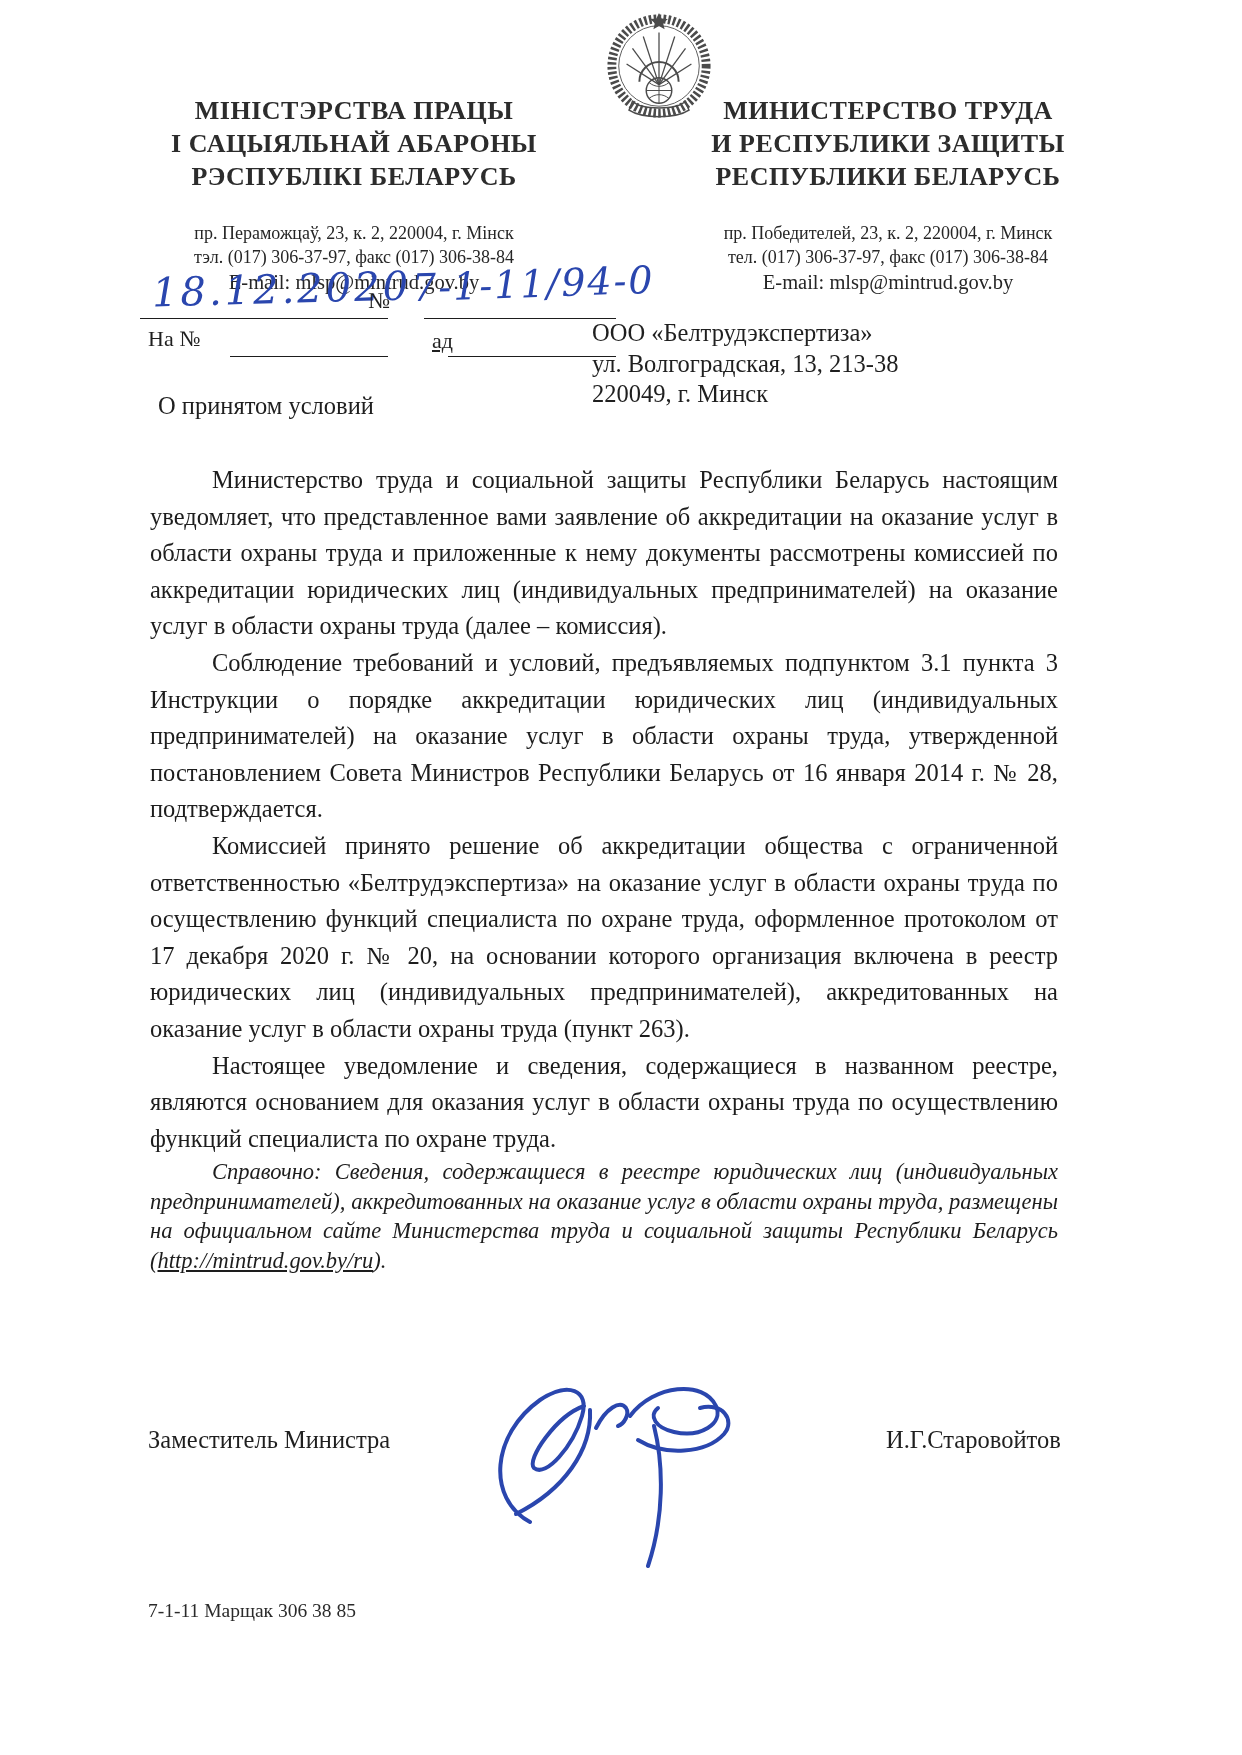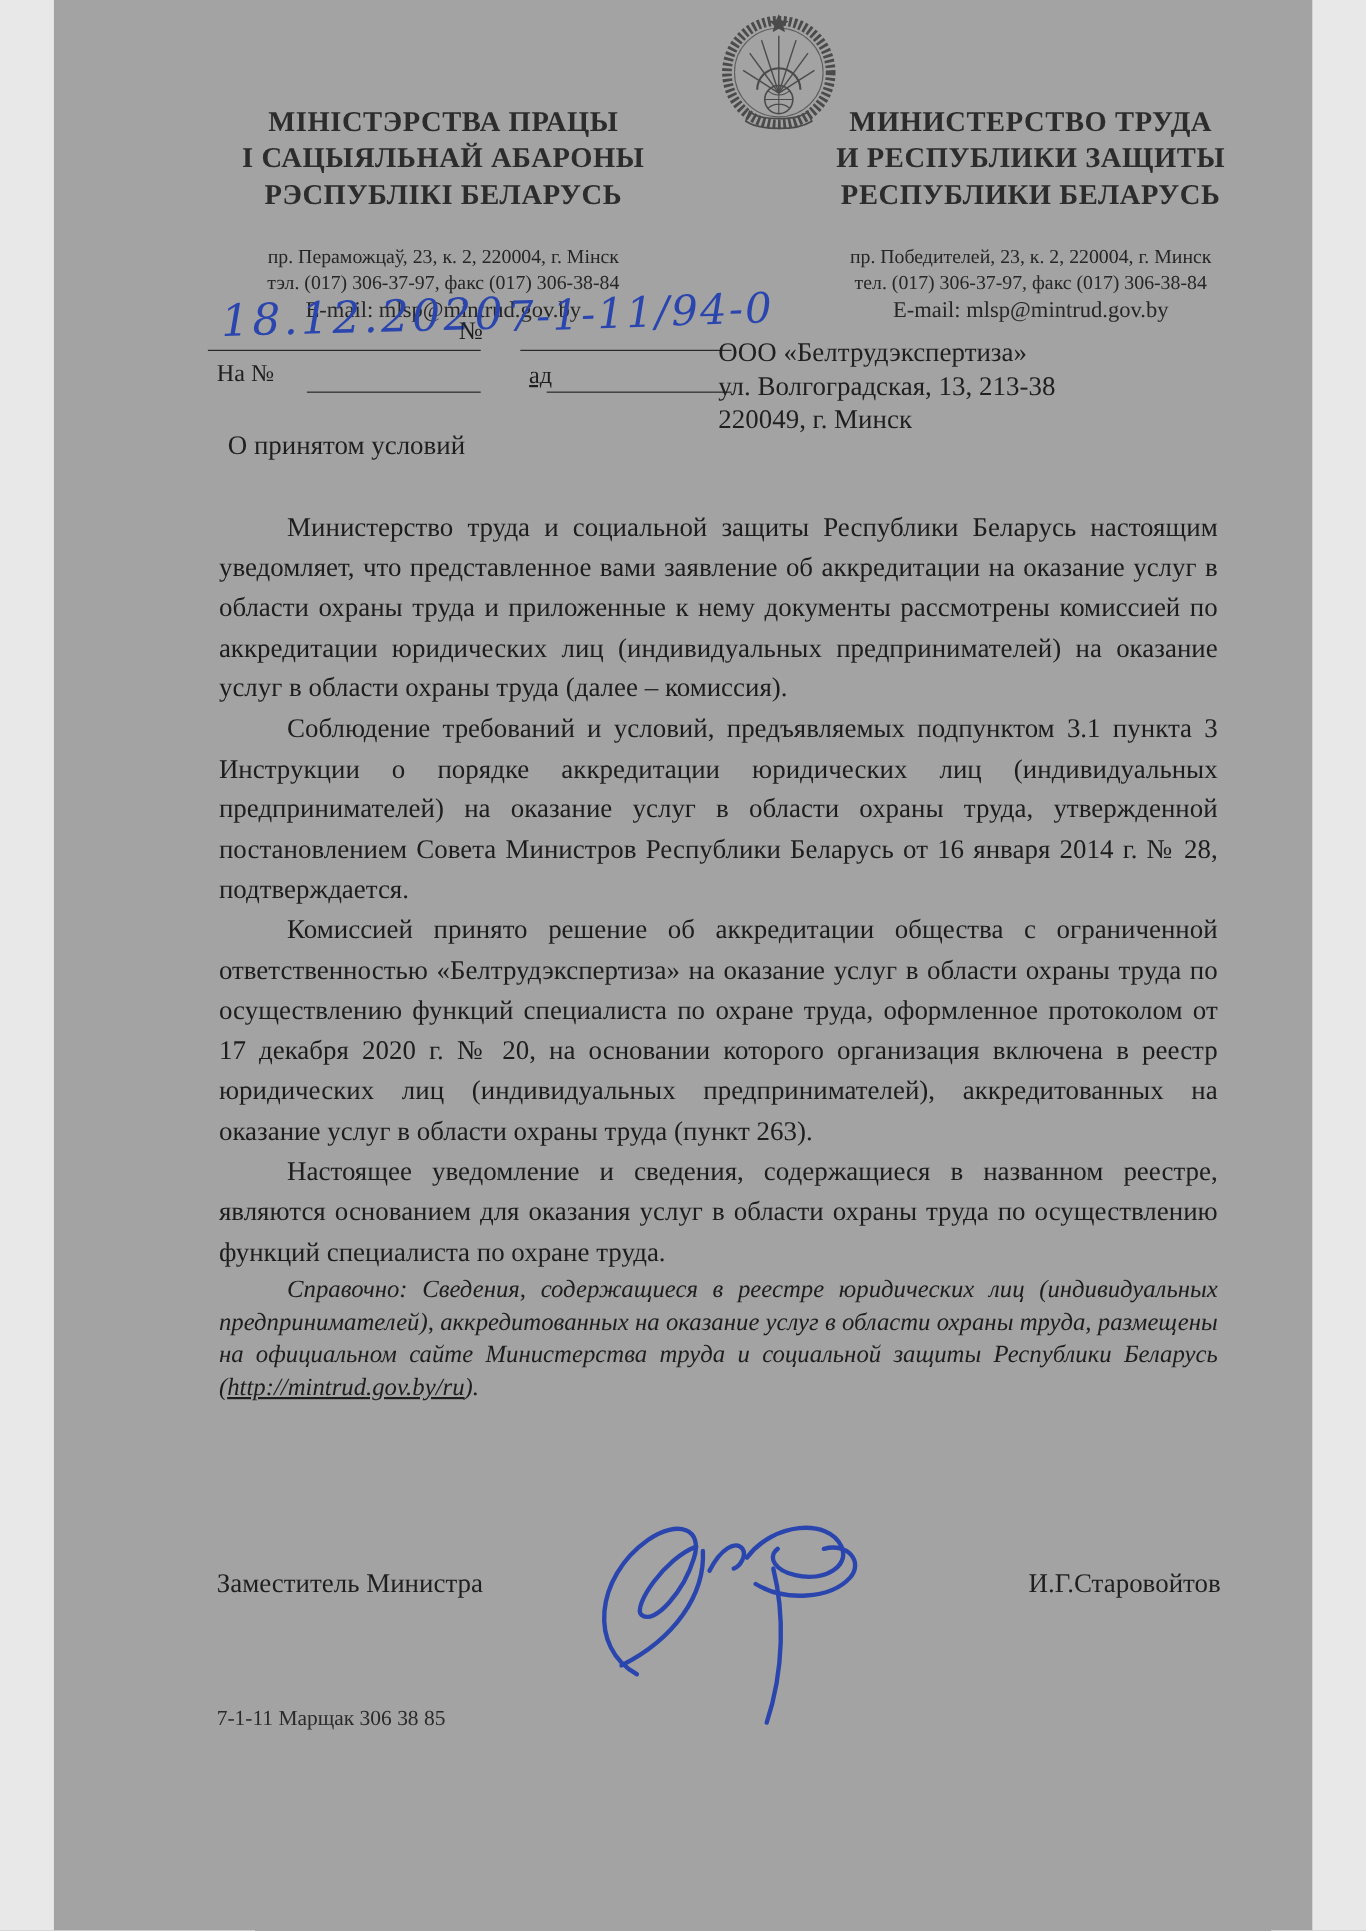--- a/index.html
+++ b/index.html
@@ -1,20 +1,20 @@
 <!DOCTYPE html>
 <html style="--ink-blue: #2a46ae;"><head>
 <meta charset="utf-8">
 <style>
   html,body { margin:0; padding:0; background:#e8e8e8; }
   .page {
     position:relative;
-    width:1144px; height:1755px;
+    width:1242px; height:1755px;
     margin:0 auto;
-    background:#a3a3a3;
+    background:#ffffff;
     color:#1f1f1f;
     font-family:"Liberation Serif", serif;
     overflow:hidden;
   }
 
   
   .emblem { position:absolute; left:600px; top:8px; width:118px; height:110px; }
 
   
   .letterhead { position:absolute; top:94px; width:440px; text-align:center; }
@@ -38,21 +38,21 @@
   .uline { position:absolute; border-top:1.6px solid #1d1d1d; }
   .ul-date   { left:140px; top:318px; width:248px; }
   .ul-number { left:424px; top:318px; width:192px; }
   .ref-label { position:absolute; font-size:22px; }
   .ref-na { left:148px; top:326px; }
   .ref-ad { left:432px; top:328px;text-decoration:underline; }
   .ul-na { left:230px; top:356px; width:158px; }
   .ul-ad { left:448px; top:356px; width:168px; }
 
   
-  .recipient { position:absolute; left:592px; top:306px; font-size:24.5px; line-height:30.5px;margin-left:12px; }
+  .recipient { position:absolute; left:592px; top:318px; font-size:24.5px; line-height:30.5px; }
 
   
   .subject { position:absolute; left:158px; top:392px; font-size:24.5px; }
 
   
   .body-text { position:absolute; left:150px; top:462px; width:908px; }
   .body-text p {
     margin:0;
     font-size:24.5px;
     line-height:36.6px;
@@ -66,21 +66,21 @@
     line-height:29.6px;
   }
   .note .url { text-decoration:underline; }
 
   
   .sig-title { position:absolute; left:148px; top:1426px; font-size:24.5px; }
   .sig-name  { position:absolute; left:886px; top:1426px; font-size:24.5px; }
   .signature { position:absolute; left:468px; top:1362px; width:290px; height:220px; }
 
   
-  .footer-ref { position:absolute; left:148px; top:1552px; font-size:19.5px; color:#2a2a2a; }
+  .footer-ref { position:absolute; left:148px; top:1600px; font-size:19.5px; color:#2a2a2a; }
 </style>
 </head>
 <body>
 
 <div class="page">
 
   <div class="emblem">
     <svg viewBox="0 0 120 112" width="118" height="110" aria-hidden="true">
       <circle cx="60" cy="59" r="48" fill="none" stroke="#4b4b4b" stroke-width="9" stroke-dasharray="2.6 2.3"></circle>
       <circle cx="60" cy="59" r="41" fill="none" stroke="#5d5d5d" stroke-width="1"></circle>

